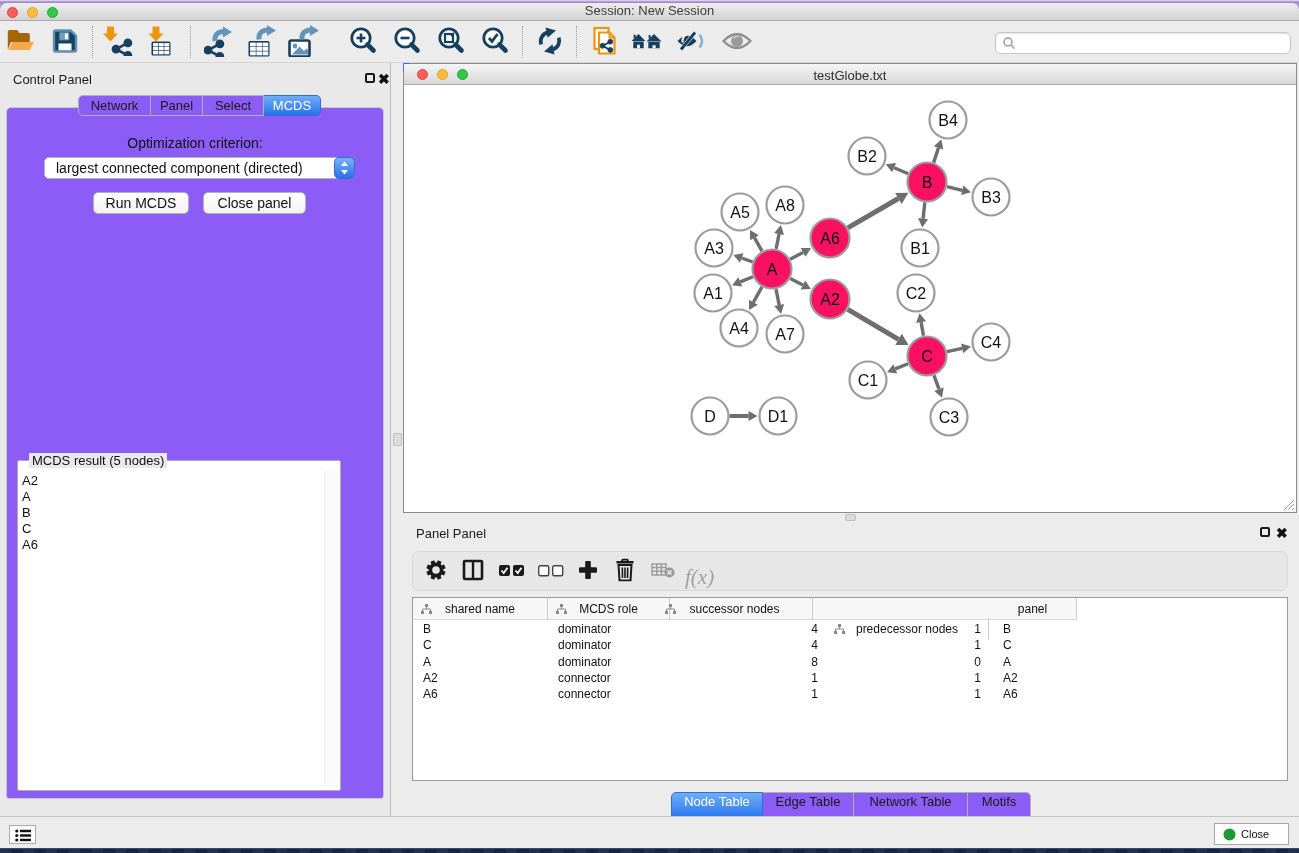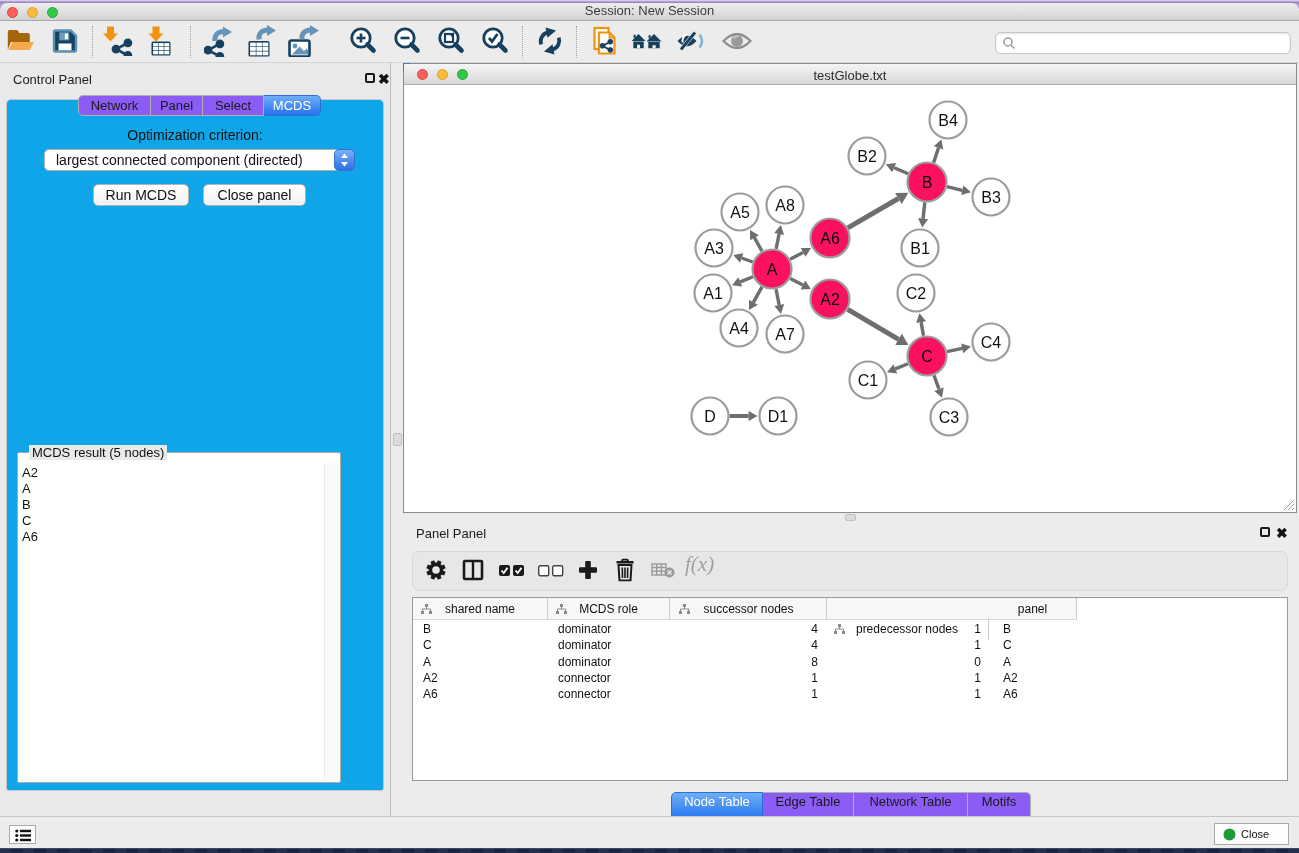--- a/index.html
+++ b/index.html
@@ -21,22 +21,22 @@
 #cpanel { left:0; top:63px; width:391px; height:753px; background:#e9e9e9; border-right:1px solid #bcbcbc; }
 #cpanel-title { position:absolute; left:13px; top:9px; font-size:13px; color:#1d1d1d; }
 .winbtn-sq { position:absolute; width:10px; height:10px; border:2px solid #1a1a1a; border-radius:2px; }
 .winbtn-x { position:absolute; font-size:14px; font-weight:bold; color:#111; line-height:12px; }
 .tabrow { position:absolute; display:flex; z-index:3; }
 .tab { height:21px; background:#8b5cf6; border:1px solid #b0b0b0; border-left:none; font-size:13px;
   color:#1a1a1a; text-align:center; line-height:19px; }
 .tab.first { border-left:1px solid #b0b0b0; border-radius:5px 0 0 5px; }
 .tab.last { border-radius:0 5px 5px 0; }
 .tab.sel { background:linear-gradient(#6faef6,#2573ee); color:#fff; border-color:#2e6fd4; }
-#cpanel-inner { position:absolute; left:6px; top:36px; width:378px; height:692px;
-  border:1px solid #c7c7c7; border-radius:5px 5px 3px 3px; background:#0ea5e9; }
+#cpanel-inner { position:absolute; left:6px; top:44px; width:378px; height:692px;
+  border:1px solid #c7c7c7; border-radius:5px 5px 3px 3px; background:#8b5cf6; }
 #optlabel { position:absolute; left:0; width:100%; top:27px; text-align:center; font-size:14px; color:#111; }
 #dropdown { position:absolute; left:37px; top:49px; width:311px; height:22px; background:#fff;
   border:1px solid #b2b2b2; border-radius:5px; }
 #dropdown span { position:absolute; left:11px; top:2px; font-size:14px; color:#111; }
 #dropstep { position:absolute; right:-1px; top:-1px; width:21px; height:22px; border-radius:5px;
   background:linear-gradient(#7ab2f7,#2a70ea); border:1px solid #2e6fd4; }
 .btn { position:absolute; height:22px; background:linear-gradient(#ffffff,#f2f2f2); border:1px solid #b2b2b2; border-radius:5px;
   font-size:14px; color:#111; text-align:center; line-height:20px; }
 #groupbox { position:absolute; left:10px; top:352px; width:324px; height:331px;
   border:1px solid #ababab; border-radius:2px; background:#fff; }
@@ -419,21 +419,21 @@
 <g stroke="#9a9a9a" fill="none" stroke-width="1.4">
             <rect x="1" y="2" width="14" height="11"></rect>
 <line x1="1" y1="5.5" x2="15" y2="5.5"></line>
             <line x1="1" y1="9.2" x2="15" y2="9.2"></line>
 <line x1="5.7" y1="2" x2="5.7" y2="13"></line>
             <line x1="10.4" y1="2" x2="10.4" y2="13"></line>
           </g>
 <circle cx="18.5" cy="10.5" r="5" fill="#9a9a9a"></circle>
 <path d="M16.5 8.5 L20.5 12.5 M20.5 8.5 L16.5 12.5" stroke="#ececec" stroke-width="1.5"></path>
         </svg></div>
-      <div style="position:absolute; left:272px; top:0; font-family:'Liberation Serif',serif; font-style:italic; font-size:21px; color:#a0a0a0;">f(x)</div>
+      <div style="position:absolute; left:272px; top:13px; font-family:'Liberation Serif',serif; font-style:italic; font-size:21px; color:#a0a0a0;">f(x)</div>
     </div>
 <div id="tp-table">
       <div id="tp-header">
         <div class="hcol" style="left:0px; width:135px;"><svg class="hicon" width="11" height="10" viewBox="0 0 11 10">
             <g fill="#8a8a8a">
 <rect x="4" y="0" width="3" height="3"></rect>
               <rect x="0" y="7" width="3" height="3"></rect>
               <rect x="8" y="7" width="3" height="3"></rect>
             </g>
 <g stroke="#8a8a8a" stroke-width="1" fill="none">
@@ -443,21 +443,21 @@
         <div class="hcol" style="left:135px; width:122px;"><svg class="hicon" width="11" height="10" viewBox="0 0 11 10">
             <g fill="#8a8a8a">
 <rect x="4" y="0" width="3" height="3"></rect>
               <rect x="0" y="7" width="3" height="3"></rect>
               <rect x="8" y="7" width="3" height="3"></rect>
             </g>
 <g stroke="#8a8a8a" stroke-width="1" fill="none">
               <path d="M5.5 3 V5 M1.5 7 V5 H9.5 V7"></path>
             </g>
           </svg>MCDS role</div>
-        <div class="hcol" style="left:258px; width:156px;text-align:center;"><svg class="hicon" width="11" height="10" viewBox="0 0 11 10">
+        <div class="hcol" style="left:244px; width:156px;text-align:center;"><svg class="hicon" width="11" height="10" viewBox="0 0 11 10">
             <g fill="#8a8a8a">
 <rect x="4" y="0" width="3" height="3"></rect>
               <rect x="0" y="7" width="3" height="3"></rect>
               <rect x="8" y="7" width="3" height="3"></rect>
             </g>
 <g stroke="#8a8a8a" stroke-width="1" fill="none">
               <path d="M5.5 3 V5 M1.5 7 V5 H9.5 V7"></path>
             </g>
           </svg>successor nodes</div>
         <div class="hcol" style="left:413px; width:163px;margin-top:20px;"><svg class="hicon" width="11" height="10" viewBox="0 0 11 10">

